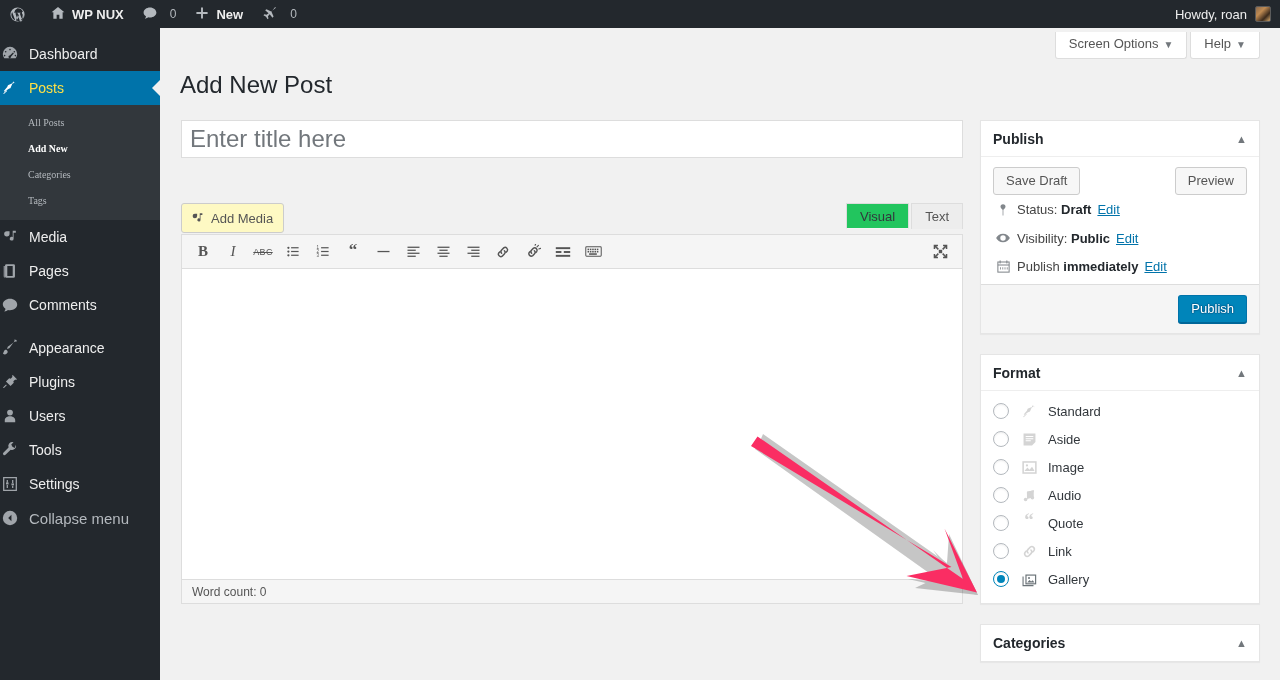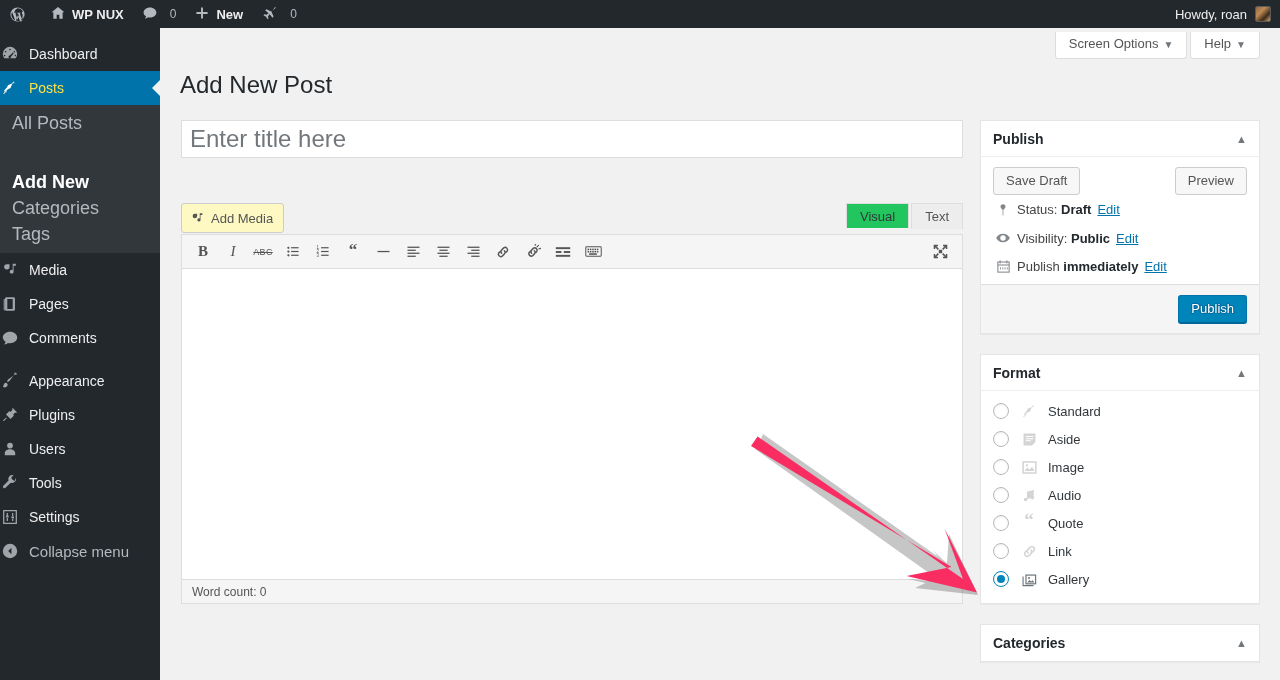--- a/index.html
+++ b/index.html
@@ -80,27 +80,28 @@
     border-width: 8px 8px 8px 0;
     border-color: transparent #f1f1f1 transparent transparent;
   }
   .menu-sep { height: 9px; }
   #submenu {
     background: #32373c;
     padding: 5px 0 6px 0;
   }
   .submenu-item {
     display: block;
-    padding: 4px 0 4px 12px;
-    font-size: 18px;
+    padding: 4px 0 4px 28px;
+    font-size: 10px;
     color: #b4b9be;
     cursor: pointer;
     line-height: 18px;
-  }
-  .submenu-item.current { color: #fff; font-weight: bold; margin-top: 33px; }
+    font-family: Liberation Serif, serif;
+  }
+  .submenu-item.current { color: #fff; font-weight: bold; }
   .collapse-item { color: #b4b9be; }
   .collapse-item .mi-label { font-size: 15px; }
 
   
   #content {
     position: absolute; top: 28px; left: 160px;
     width: 1120px; height: 652px;
     background: #f1f1f1;
     overflow: hidden;
   }

